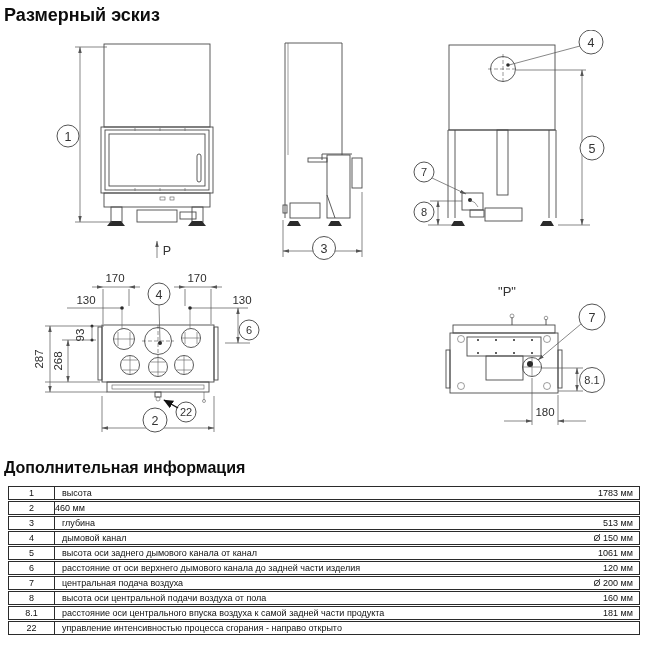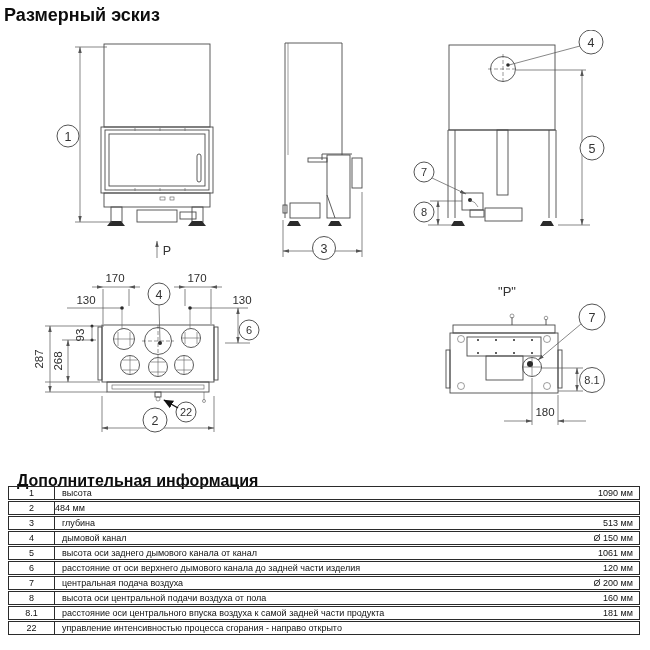--- a/index.html
+++ b/index.html
@@ -1,19 +1,19 @@
 <!DOCTYPE html>
 <html><head>
 <meta charset="utf-8">
 <style>
   html,body{margin:0;padding:0;background:#fff;}
   #page{position:relative;width:650px;height:650px;background:#fff;overflow:hidden;
         font-family:"Liberation Sans",sans-serif;color:#111;}
   h1.ttl{position:absolute;left:4px;top:5px;margin:0;font-size:18px;font-weight:bold;color:#0d0d0d;}
-  h2.ttl2{position:absolute;left:4px;top:459px;margin:13px;font-size:16px;font-weight:bold;color:#0d0d0d;}
+  h2.ttl2{position:absolute;left:4px;top:459px;margin:0;font-size:16px;font-weight:bold;color:#0d0d0d;}
   svg#draw{position:absolute;left:0;top:30px;}
   
   .ln{stroke:#4a4a4a;fill:none;stroke-width:0.9;}
   .lt{stroke:#5a5a5a;fill:none;stroke-width:0.6;}
   .dm{stroke:#555;fill:none;stroke-width:0.7;}
   .dash{stroke:#555;fill:none;stroke-width:0.6;stroke-dasharray:4 2;}
   .co{stroke:#555;fill:#fff;stroke-width:1;}
   .blk{fill:#2b2b2b;stroke:none;}
   text.ct{font-family:"Liberation Sans",sans-serif;font-size:12.5px;fill:#333;text-anchor:middle;}
   text.cts{font-family:"Liberation Sans",sans-serif;font-size:11px;fill:#333;text-anchor:middle;}
@@ -287,25 +287,25 @@
       <text class="dt" x="545" y="386">180</text>
     </g>
   </svg>
 
   <h2 class="ttl2">Дополнительная информация</h2>
 
   <div id="info-table">
     <div class="t-row">
       <div class="t-num">1</div>
       <div class="t-desc">высота</div>
-      <div class="t-val">1090 мм</div>
+      <div class="t-val">1783 мм</div>
     </div>
     <div class="t-row">
       <div class="t-num">2</div>
-      <div class="t-val">484 мм</div>
+      <div class="t-val">460 мм</div>
     </div>
     <div class="t-row">
       <div class="t-num">3</div>
       <div class="t-desc">глубина</div>
       <div class="t-val">513 мм</div>
     </div>
     <div class="t-row">
       <div class="t-num">4</div>
       <div class="t-desc">дымовой канал</div>
       <div class="t-val">Ø 150 мм</div>

